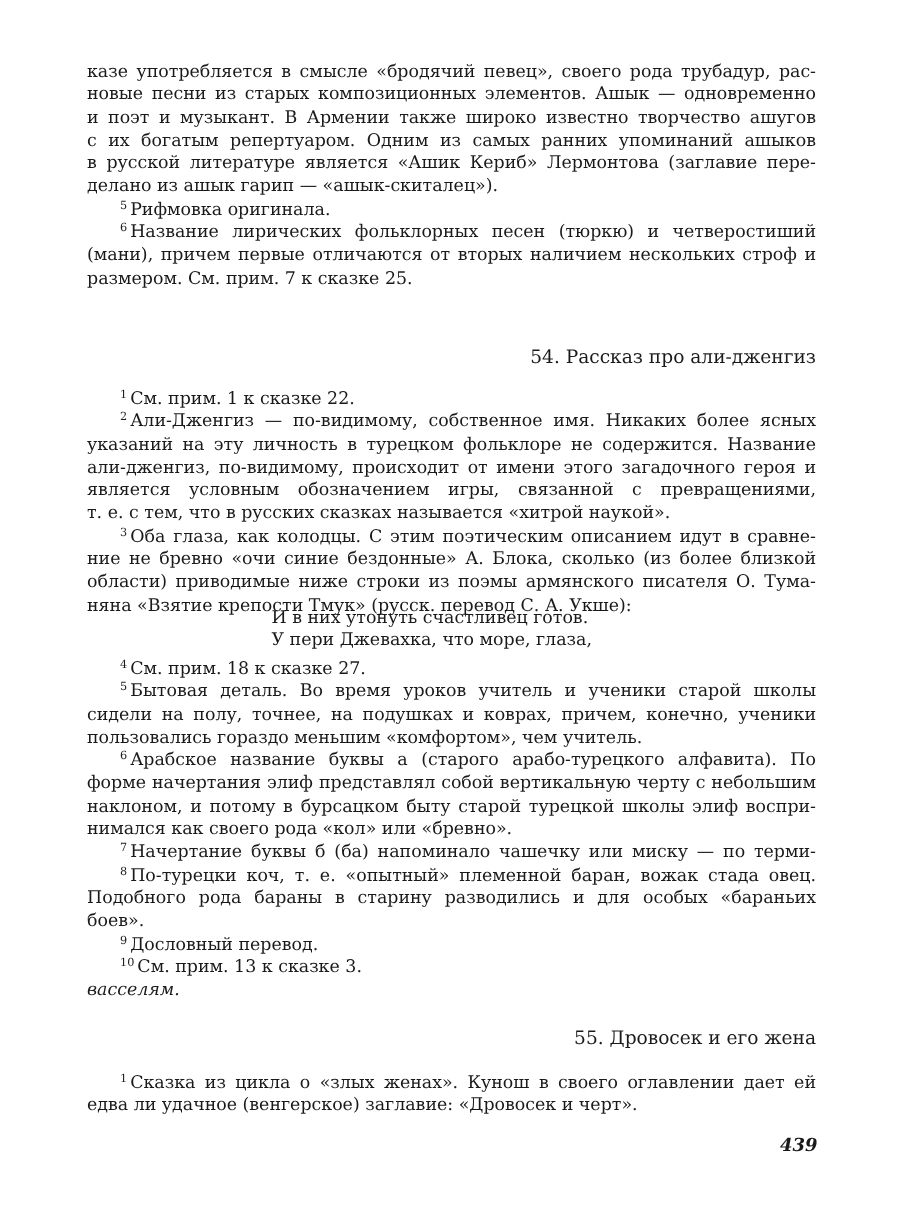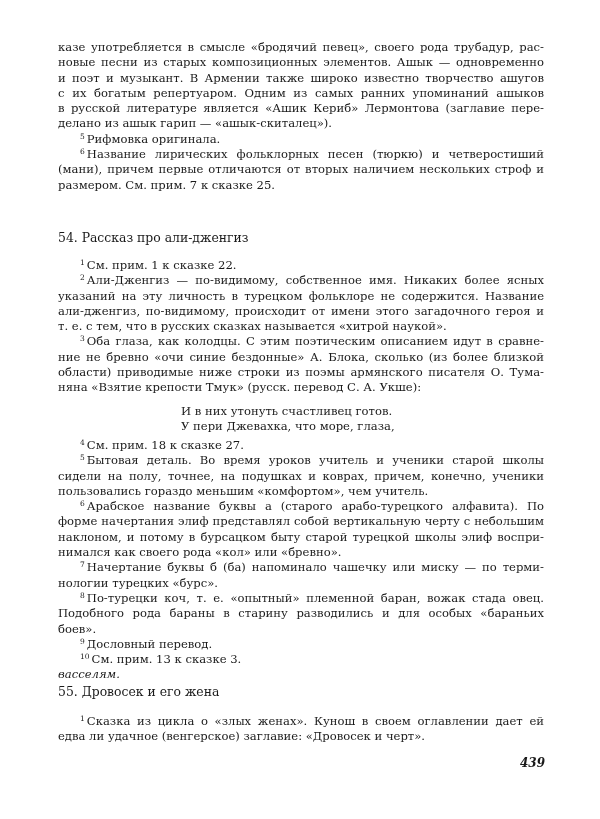--- a/index.html
+++ b/index.html
@@ -10,21 +10,21 @@
     }
     .page {
       position: absolute; left: 58px; top: 40px; width: 486px;
       font-size: 11.6px; line-height: 15.3px; text-align: justify;
     }
     .line { display: block; white-space: nowrap; text-align: justify; text-align-last: justify; }
     .line.last { text-align-last: left; }
     .indent { padding-left: 22px; }
     sup { font-size: 7.5px; vertical-align: 4px; line-height: 0; margin-right: 2px; }
     .heading {
-      text-align: left; font-size: 12.4px; margin: 0;
+      text-align: right; font-size: 12.4px; margin: 0;
       position: absolute; left: 0; width: 486px;
     }
     .poem { position: absolute; left: 123px; font-size: 11.6px; line-height: 15.3px; }
     .block { position: absolute; left: 0; width: 486px; }
     .pagenum {
       position: absolute; left: 520px; top: 756px; font-size: 12px;
       font-style: italic; font-weight: bold; font-family: "DejaVu Serif", serif; text-align: center;
     }
   </style>
 </head>
@@ -46,20 +46,21 @@
   </div>
 
   <div class="heading" style="top:190px;">54. Рассказ про али-дженгиз</div>
 
   <div class="block" style="top:218px;">
     <span class="line last indent"><sup>1</sup><span>См. прим. 1 к сказке 22.</span></span>
 
     <span class="line indent"><sup>2</sup><span>Али-Дженгиз — по-видимому, собственное имя. Никаких более ясных</span></span>
     <span class="line">указаний на эту личность в турецком фольклоре не содержится. Название</span>
     <span class="line">али-дженгиз, по-видимому, происходит от имени этого загадочного героя и</span>
+    <span class="line">является условным обозначением игры, связанной с превращениями,</span>
     <span class="line last">т. е. с тем, что в русских сказках называется «хитрой наукой».</span>
 
     <span class="line indent"><sup>3</sup><span>Оба глаза, как колодцы. С этим поэтическим описанием идут в сравне-</span></span>
     <span class="line">ние не бревно «очи синие бездонные» А. Блока, сколько (из более близкой</span>
     <span class="line">области) приводимые ниже строки из поэмы армянского писателя О. Тума-</span>
     <span class="line last">няна «Взятие крепости Тмук» (русск. перевод С. А. Укше):</span>
   </div>
 
   <div class="poem" style="top:364px;">
     <div>И в них утонуть счастливец готов.</div>
@@ -72,34 +73,33 @@
     <span class="line indent"><sup>5</sup><span>Бытовая деталь. Во время уроков учитель и ученики старой школы</span></span>
     <span class="line">сидели на полу, точнее, на подушках и коврах, причем, конечно, ученики</span>
     <span class="line last">пользовались гораздо меньшим «комфортом», чем учитель.</span>
 
     <span class="line indent"><sup>6</sup><span>Арабское название буквы а (старого арабо-турецкого алфавита). По</span></span>
     <span class="line">форме начертания элиф представлял собой вертикальную черту с небольшим</span>
     <span class="line">наклоном, и потому в бурсацком быту старой турецкой школы элиф воспри-</span>
     <span class="line last">нимался как своего рода «кол» или «бревно».</span>
 
     <span class="line indent"><sup>7</sup><span>Начертание буквы б (ба) напоминало чашечку или миску — по терми-</span></span>
-    <span class="line last">нологии турецких «бурс».</span>
 
     <span class="line indent"><sup>8</sup><span>По-турецки коч, т. е. «опытный» племенной баран, вожак стада овец.</span></span>
     <span class="line">Подобного рода бараны в старину разводились и для особых «бараньих</span>
     <span class="line last">боев».</span>
 
     <span class="line last indent"><sup>9</sup><span>Дословный перевод.</span></span>
 
     <span class="line last indent"><sup>10</sup><span>См. прим. 13 к сказке 3.</span></span>
 
     <span class="line last" style="font-style:italic;">васселям.</span>
   </div>
 
   <div class="heading" style="top:644px;">55. Дровосек и его жена</div>
 
   <div class="block" style="top:674px;">
-    <span class="line indent"><sup>1</sup><span>Сказка из цикла о «злых женах». Кунош в своем оглавлении дает ей</span></span>
+    <span class="line indent"><sup>1</sup><span>Сказка из цикла о «злых женах». Кунош в своего оглавлении дает ей</span></span>
     <span class="line last">едва ли удачное (венгерское) заглавие: «Дровосек и черт».</span>
   </div>
 </div>
 
 <div class="pagenum">439</div>
 
 </body></html>

